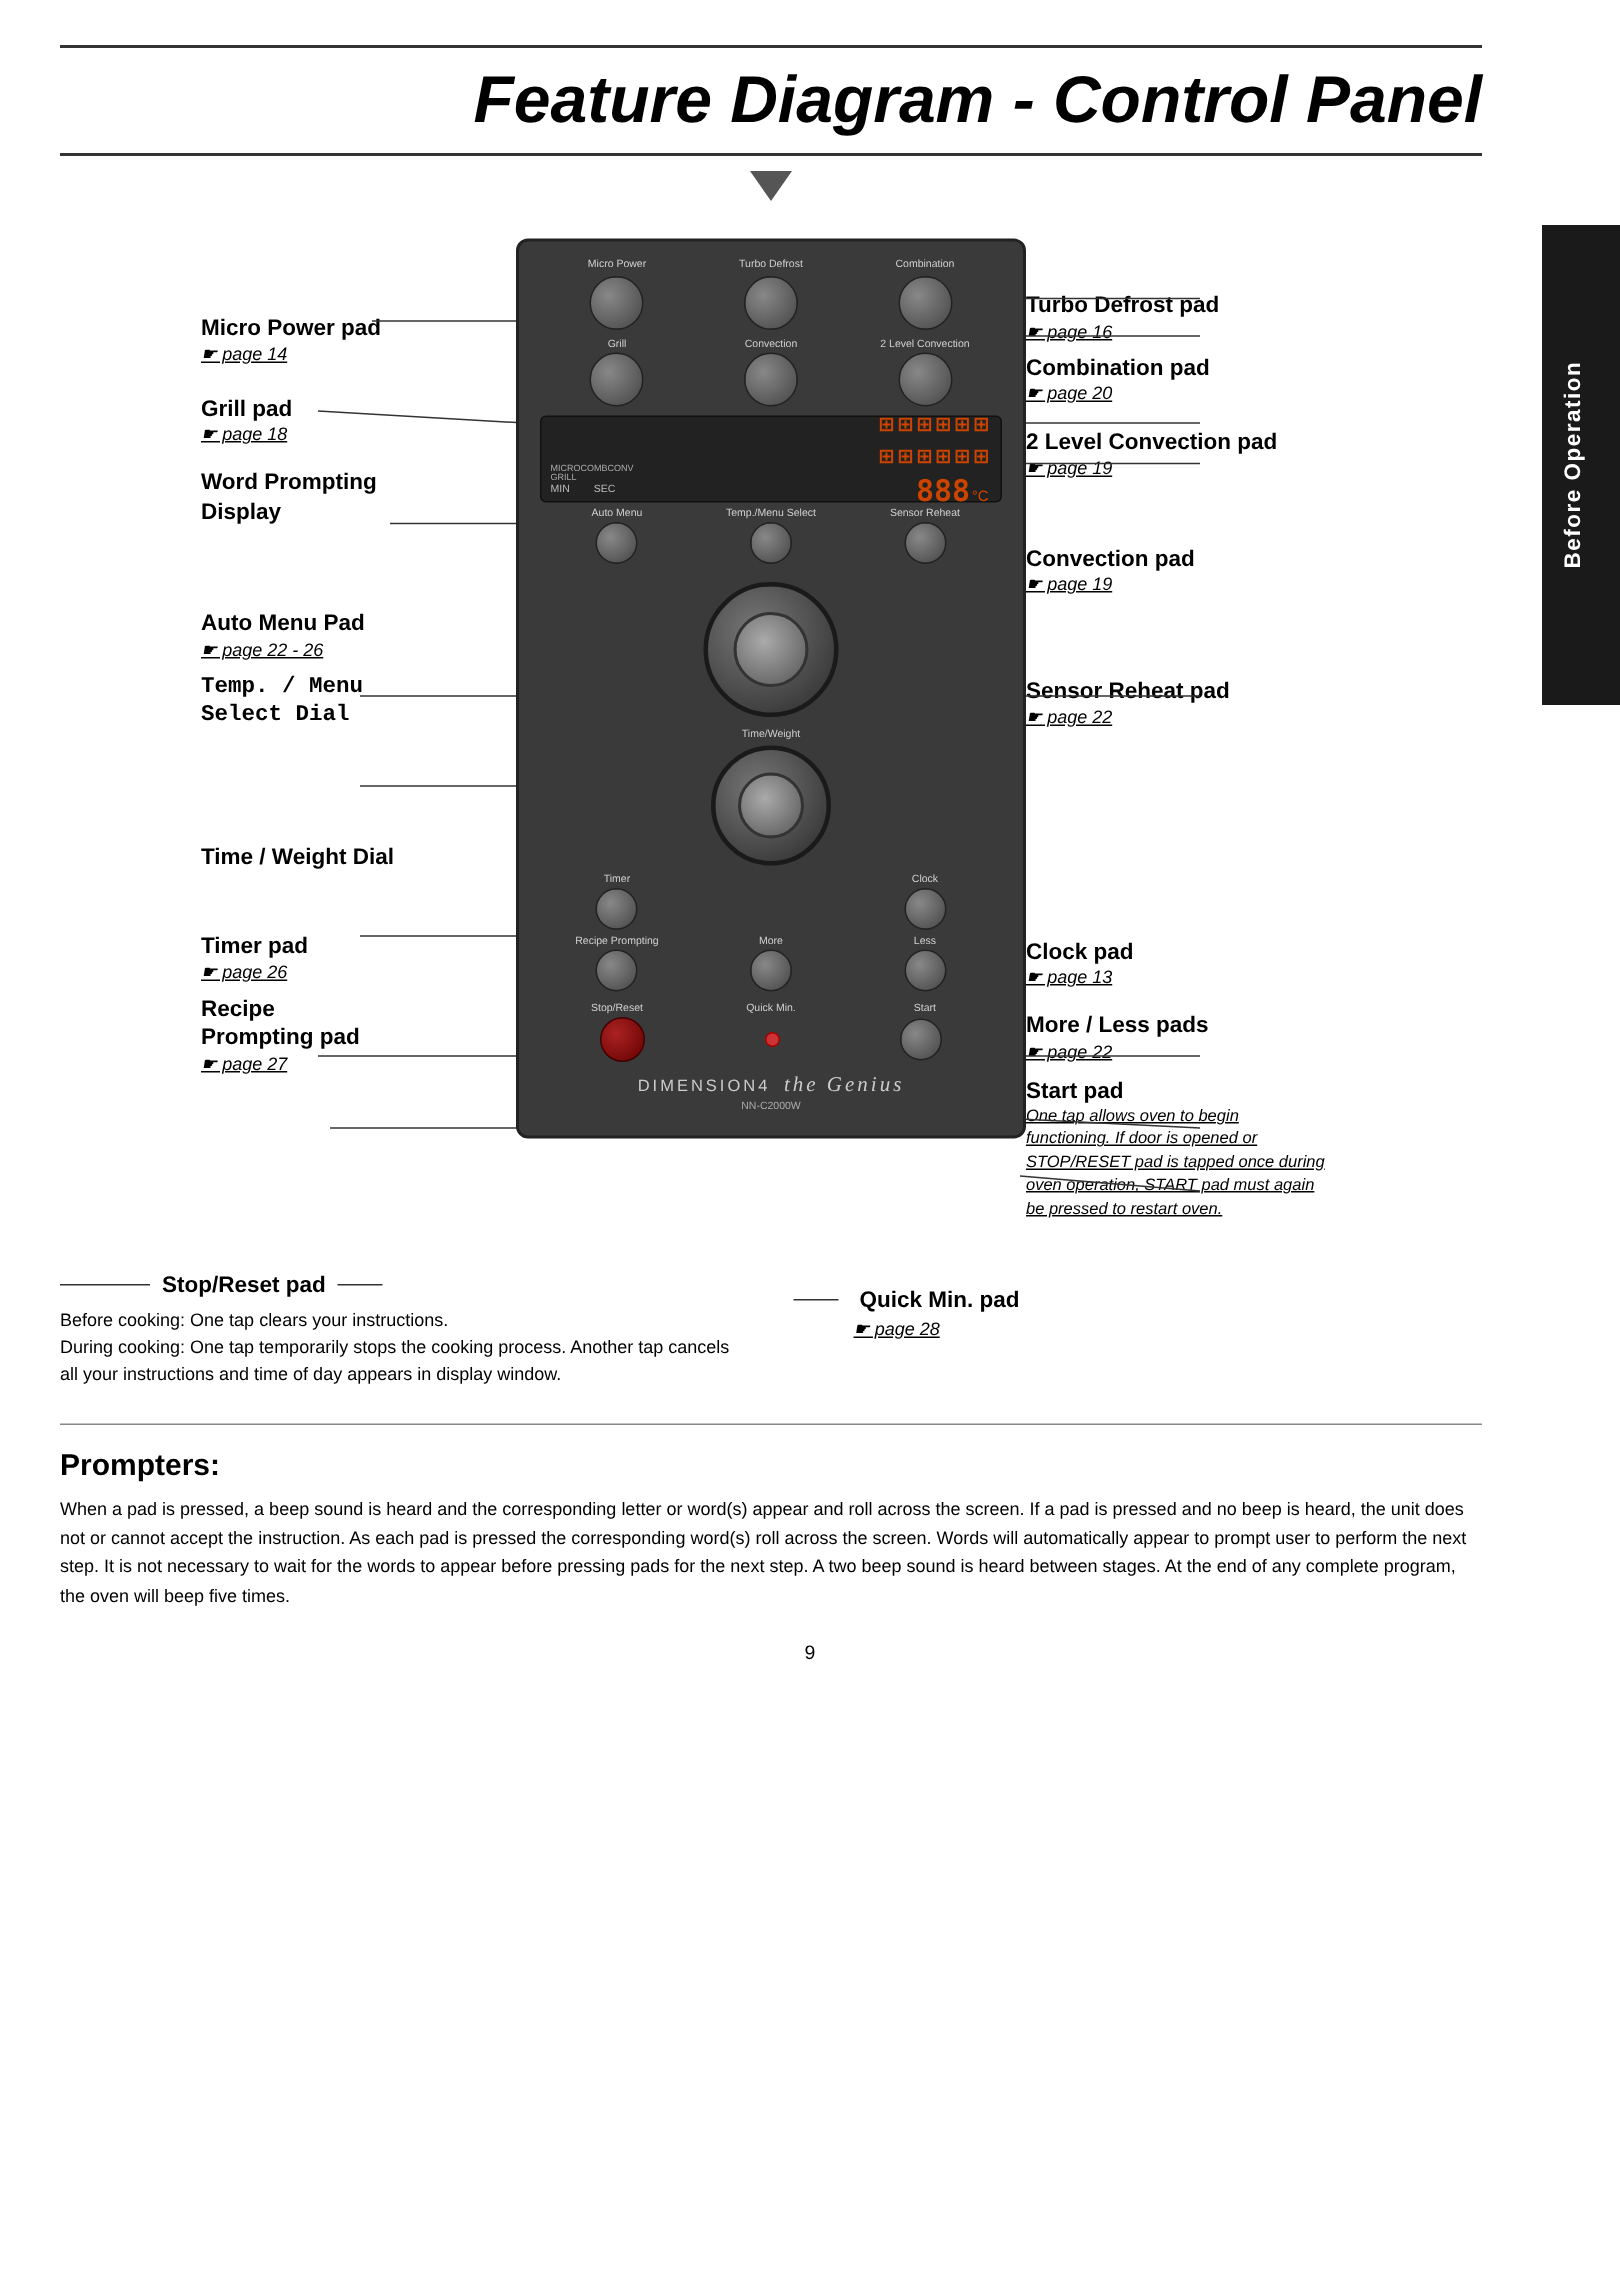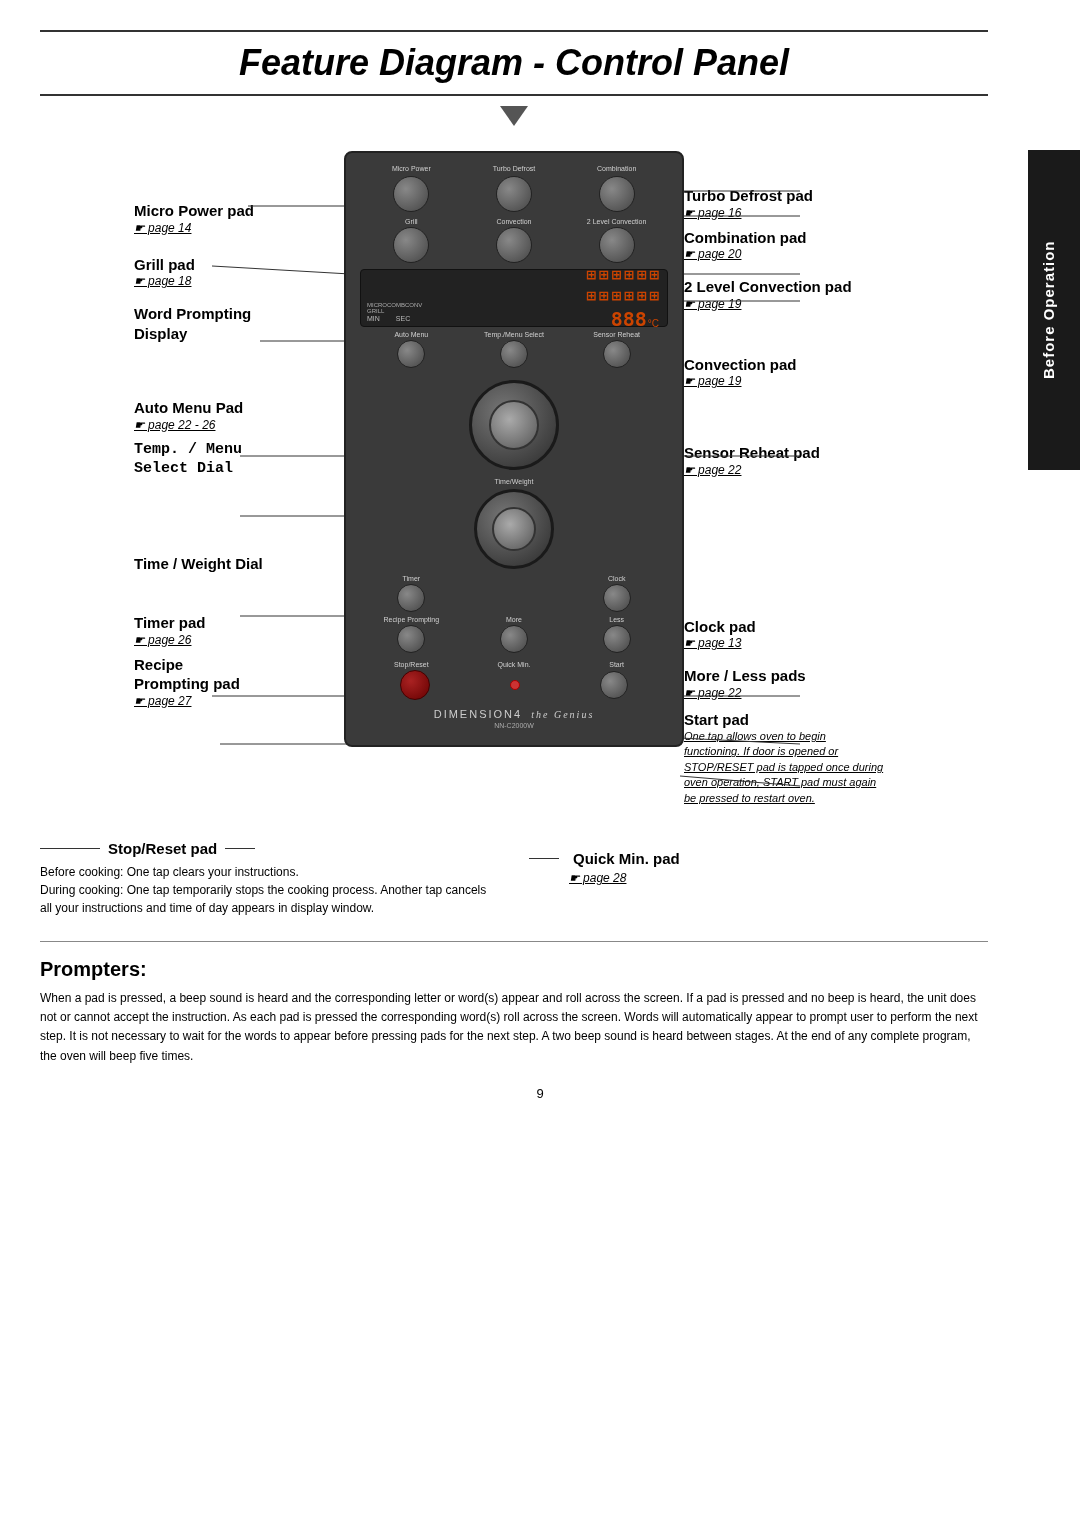--- a/index.html
+++ b/index.html
@@ -34,22 +34,22 @@
       font-size: 15px;
       font-weight: bold;
       text-align: center;
       padding: 18px 12px;
       letter-spacing: 1px;
       height: 320px;
     }
 
     
     .page-title {
-      text-align: center;
-      font-size: 36px;
+      text-align: right;
+      font-size: 44px;
       font-weight: bold;
       font-style: italic;
       border-top: 2px solid #333;
       border-bottom: 2px solid #333;
       padding: 10px 0;
       margin-bottom: 30px;
       margin-right: 52px;
     }
 
     
@@ -662,21 +662,21 @@
         </div>
 
         <div class="panel-last-row-buttons">
           <div class="pad-button-red"></div>
           <div class="pad-dot"></div>
           <div class="pad-button-small"></div>
         </div>
 
         <div class="panel-brand">
           <span>DIMENSION4</span>
-          <span class="italic-script" style="font-size:10px; margin-left:4px;">the Genius</span>
+          <span class="italic-script" style="font-size:14px; margin-left:4px;">the Genius</span>
         </div>
         <div class="panel-model">NN-C2000W</div>
 
       </div>
     </div>
 
     <div class="right-labels">
 
       <div class="right-label-item" style="margin-top:40px; margin-bottom:8px;">
         <div class="label-bold">Turbo Defrost pad</div>

